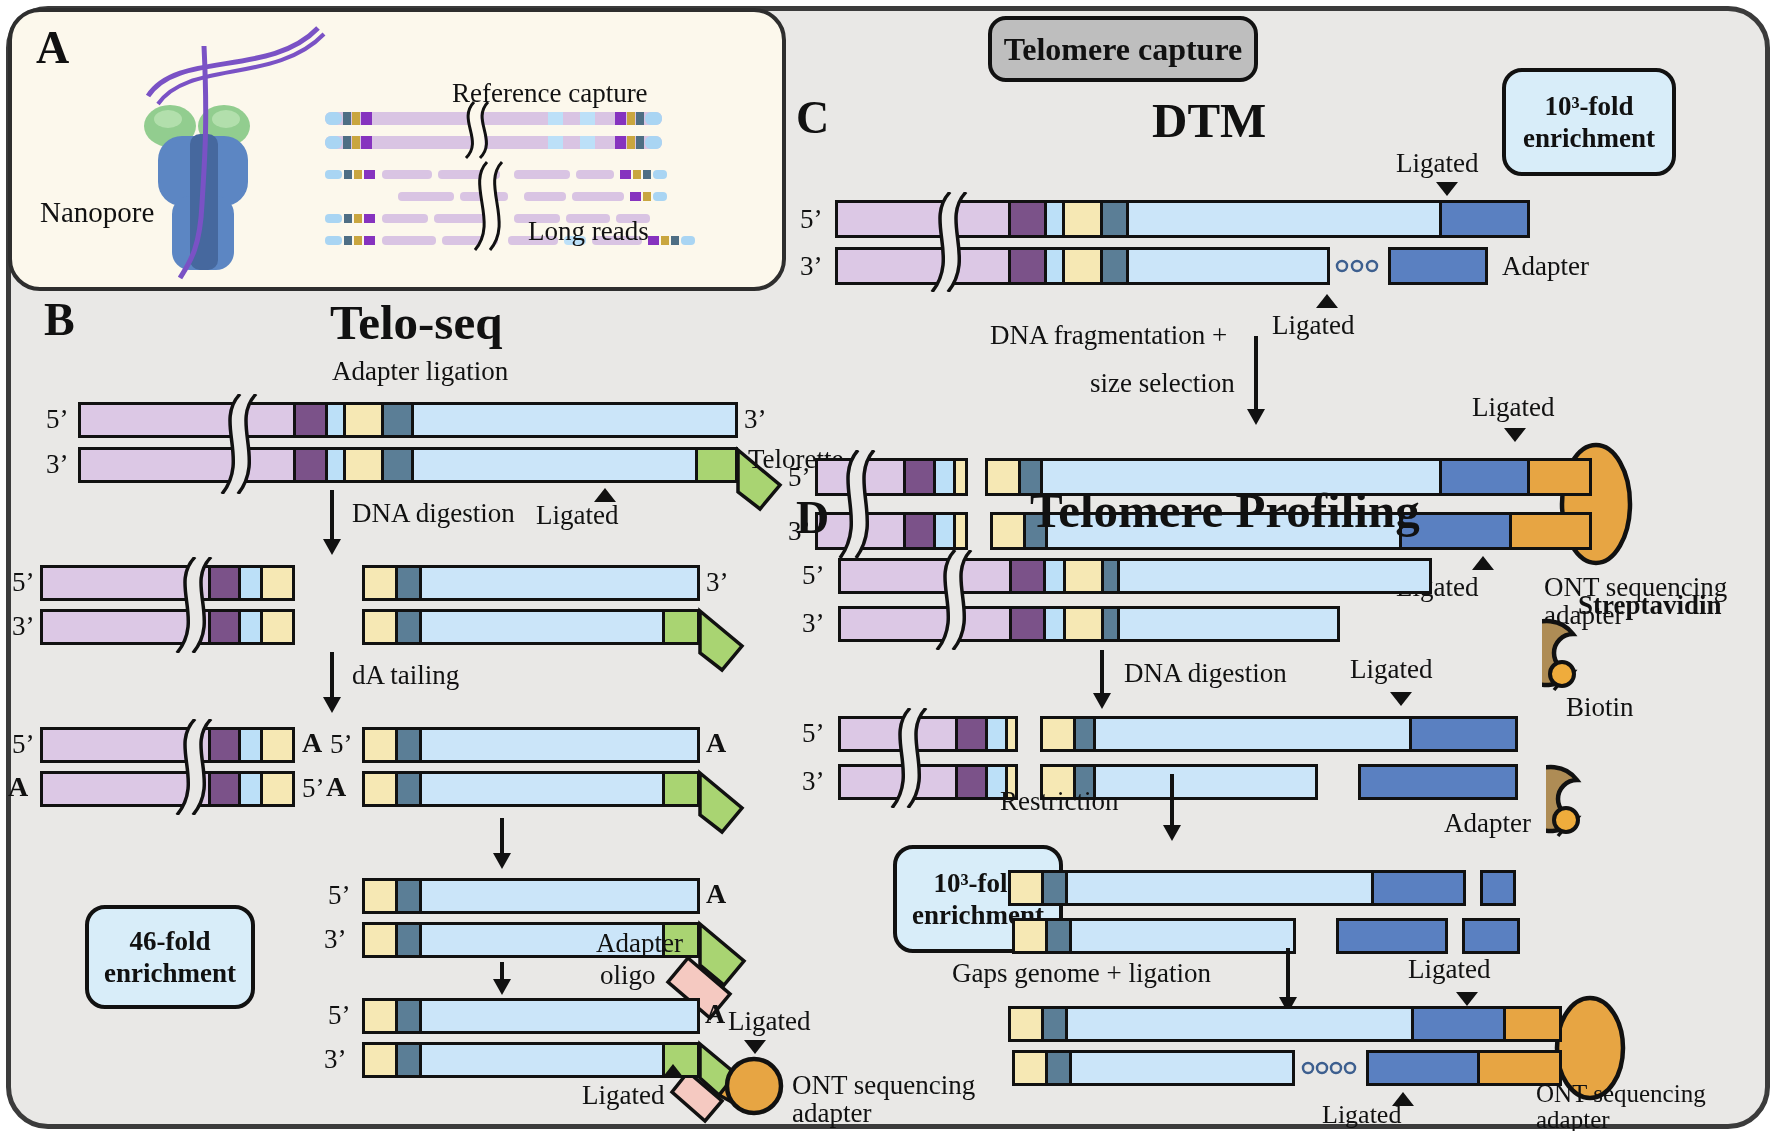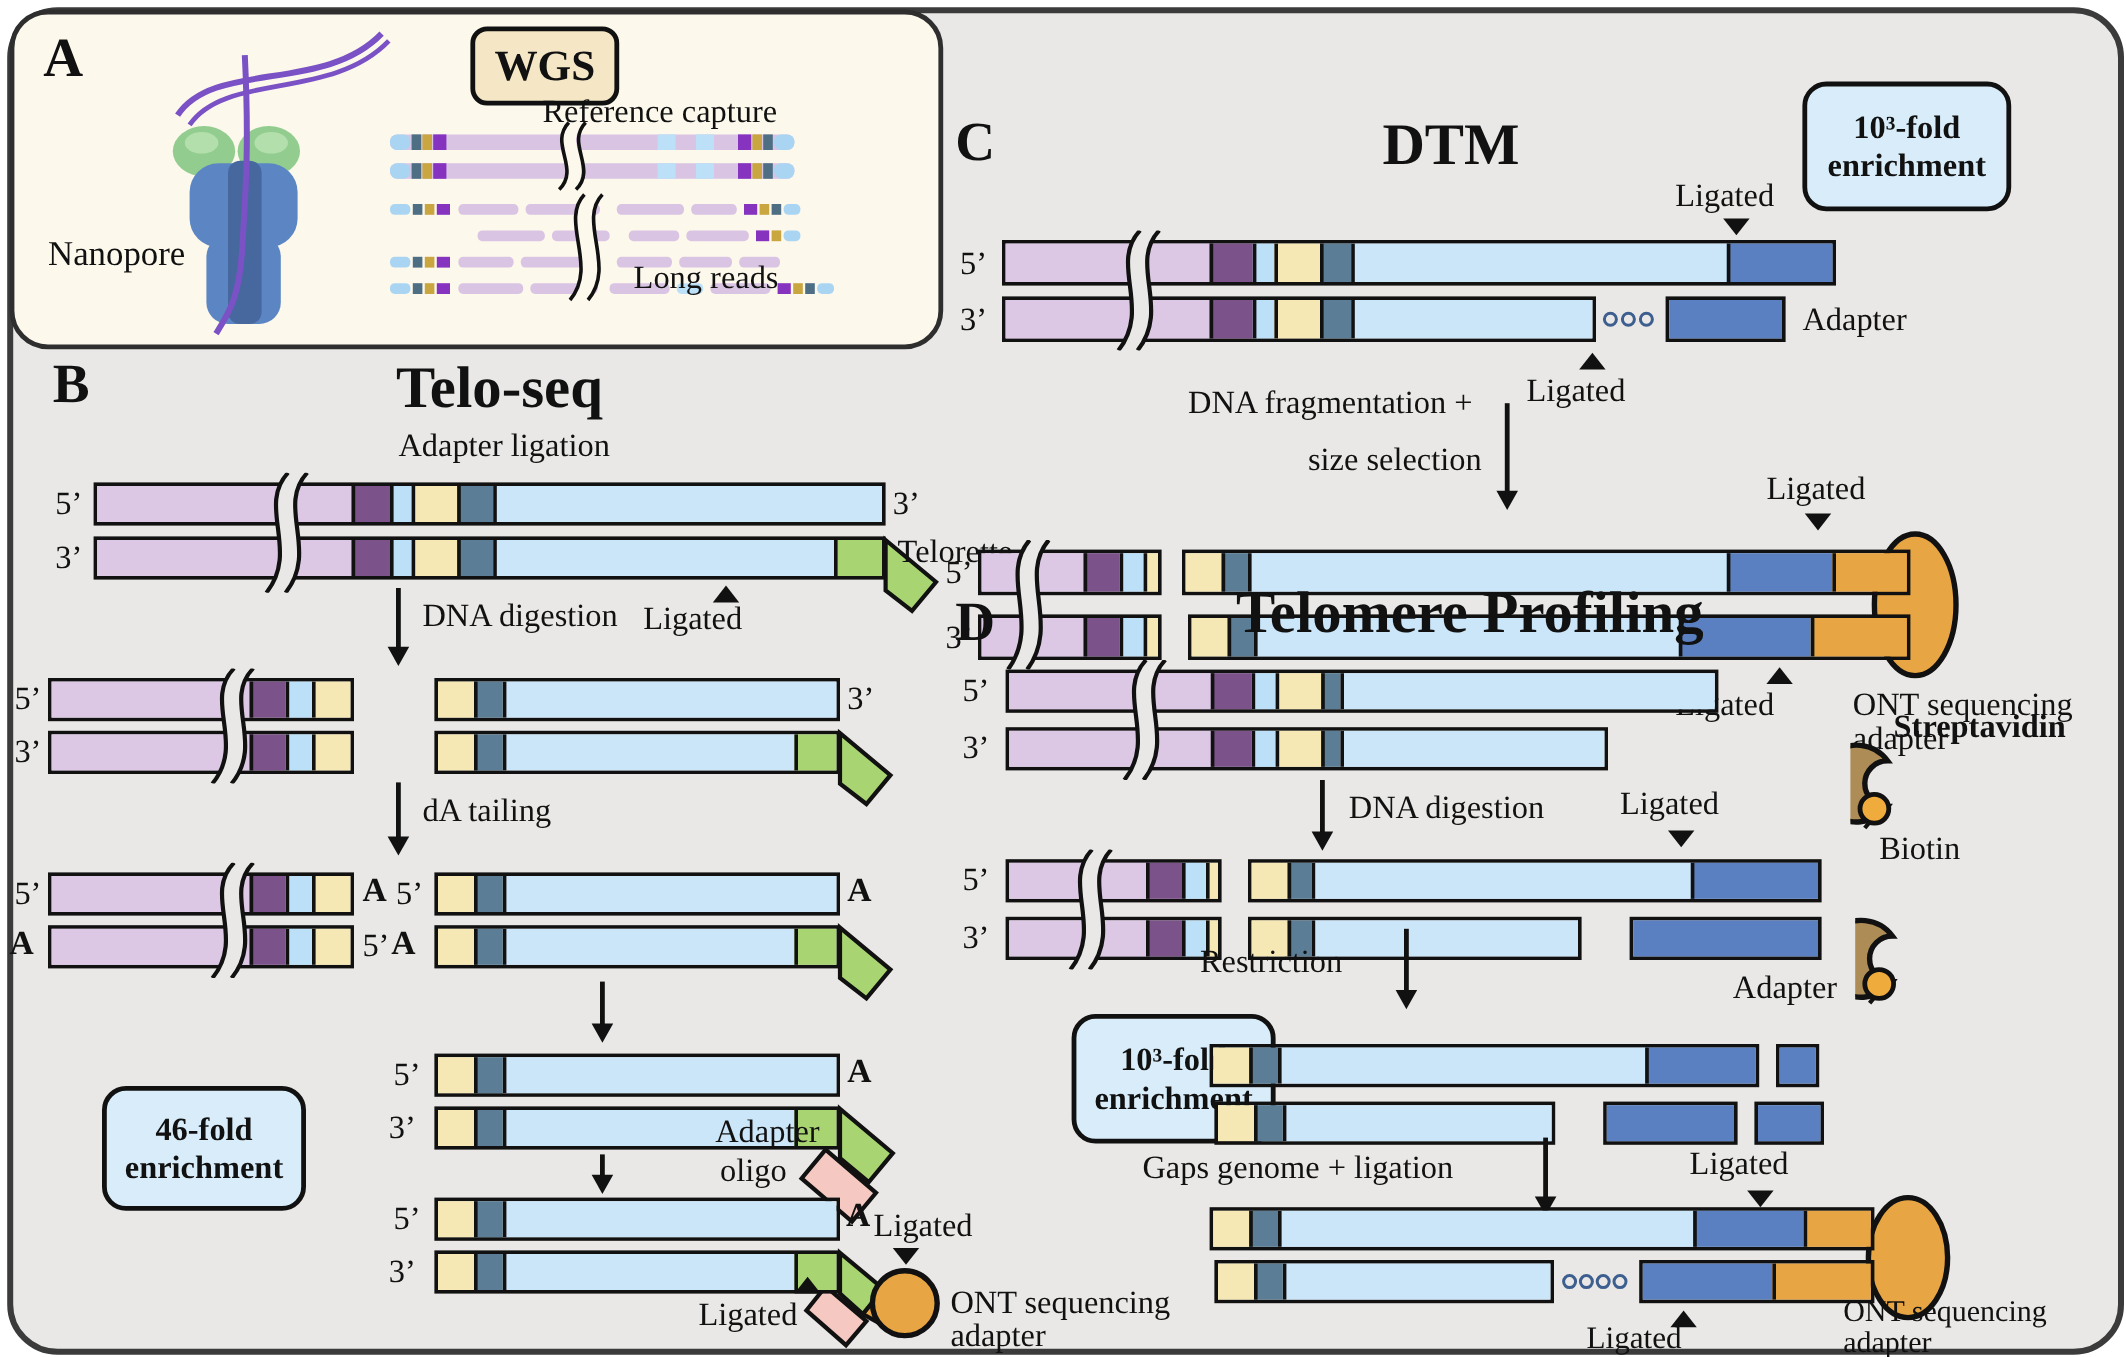--- a/index.html
+++ b/index.html
@@ -38,21 +38,20 @@
 </style>
 </head>
 <body>
 
 <div id="canvas">
 
   <div class="panel-main"></div>
 
   <div class="panel-a"></div>
   <div class="lbl letter" style="left:36px;top:22px;">A</div>
-  <div class="badge badge-tan" style="left:392px;top:22px;width:116px;height:58px;">WGS</div>
 
   <svg class="abs" style="left:8px;top:8px;" width="770" height="275" viewBox="0 0 770 275">
 
     <g>
       <ellipse cx="162" cy="118" rx="26" ry="21" fill="#92CD8F"></ellipse>
       <ellipse cx="216" cy="118" rx="26" ry="21" fill="#92CD8F"></ellipse>
       <ellipse cx="160" cy="111" rx="14" ry="9" fill="#B2DFAC"></ellipse>
       <ellipse cx="218" cy="111" rx="14" ry="9" fill="#B2DFAC"></ellipse>
       <rect x="150" y="128" width="90" height="70" rx="24" fill="#5C86C3"></rect>
       <rect x="164" y="188" width="62" height="74" rx="18" fill="#5C86C3"></rect>
@@ -318,20 +317,21 @@
       <div class="seg pbl fill"></div>
       <div class="seg grn" style="width:35px;"></div>
   </div>
   <div class="lbl" style="left:728px;top:1006px;">Ligated</div>
   <div class="tri-dn" style="left:744px;top:1040px;"></div>
   <div class="tri-up" style="left:662px;top:1064px;"></div>
   <div class="lbl" style="left:582px;top:1080px;">Ligated</div>
   <div class="lbl" style="left:792px;top:1070px;">ONT sequencing</div>
   <div class="lbl" style="left:792px;top:1098px;">adapter</div>
 
+  <div class="badge badge-gray" style="left:988px;top:16px;width:262px;height:58px;">Telomere capture</div>
   <div class="badge badge-blue" style="left:1502px;top:68px;width:166px;height:100px;flex-direction:column;">
     <div>10³-fold</div>
     <div>enrichment</div>
   </div>
   <div class="lbl letter" style="left:796px;top:92px;">C</div>
   <div class="lbl title" style="left:1152px;top:94px;">DTM</div>
   <div class="lbl" style="left:1396px;top:148px;">Ligated</div>
   <div class="tri-dn" style="left:1436px;top:182px;"></div>
 
   <div class="lbl" style="left:800px;top:204px;">5’</div>

